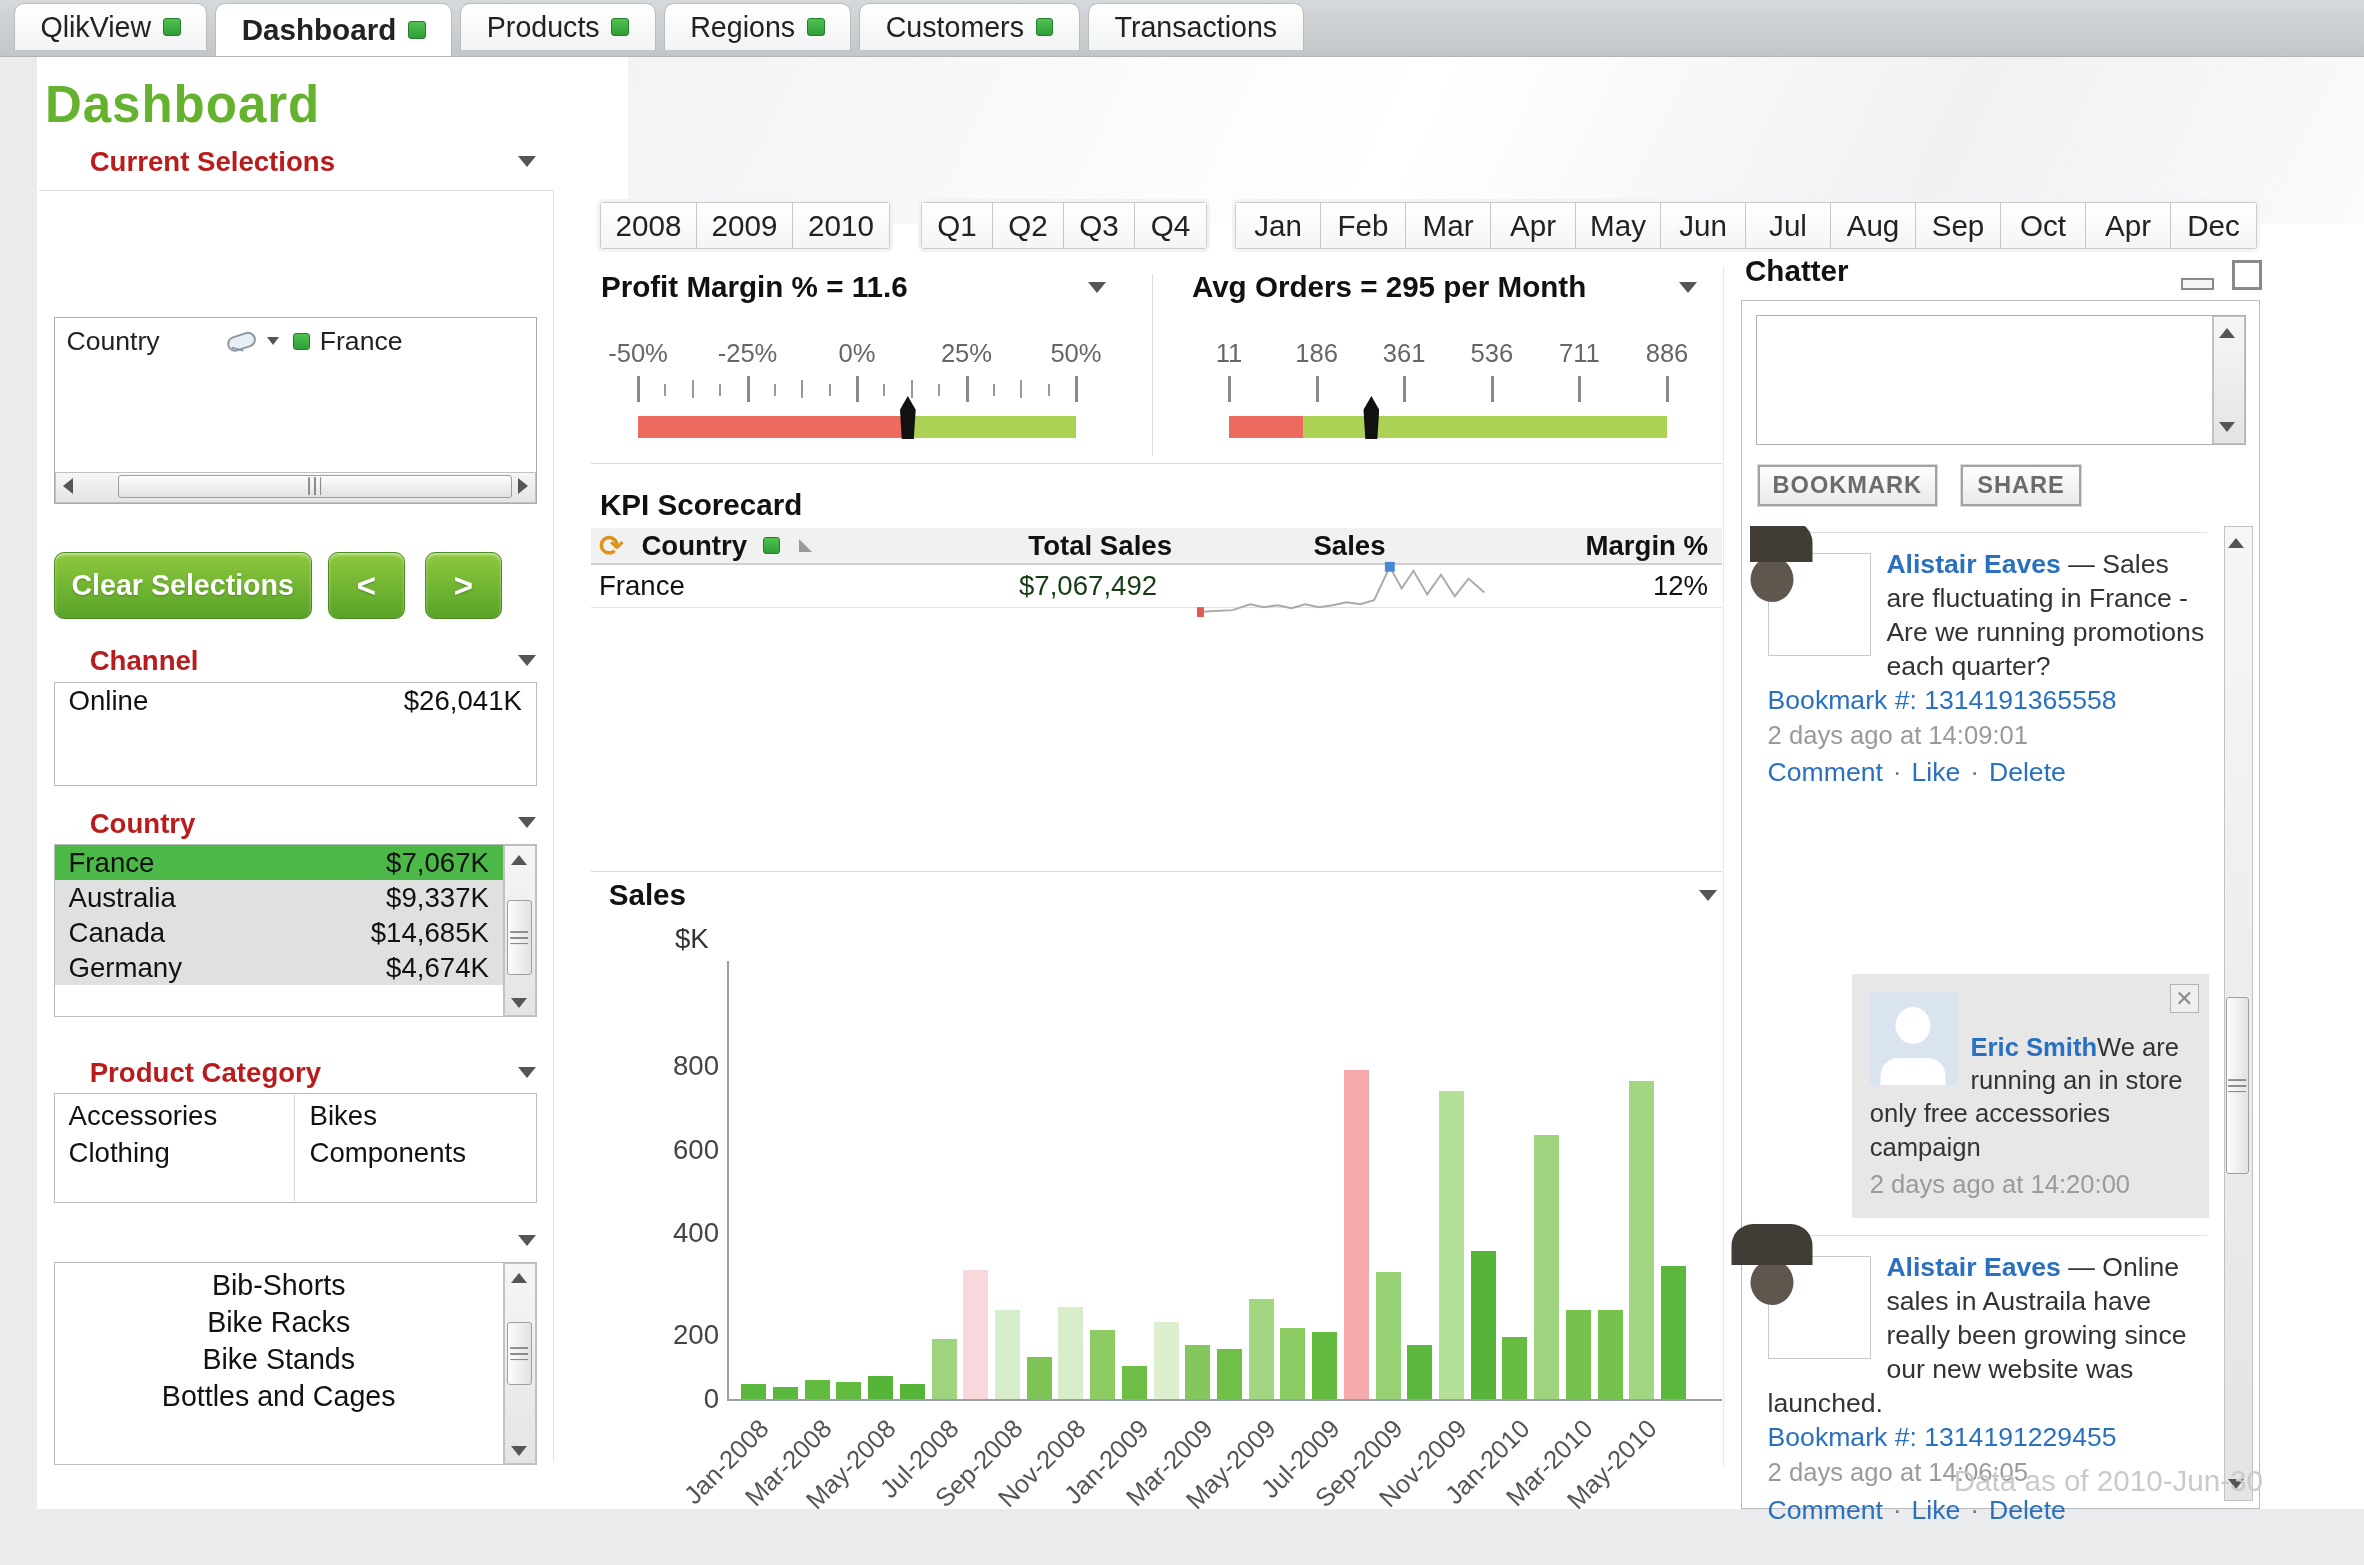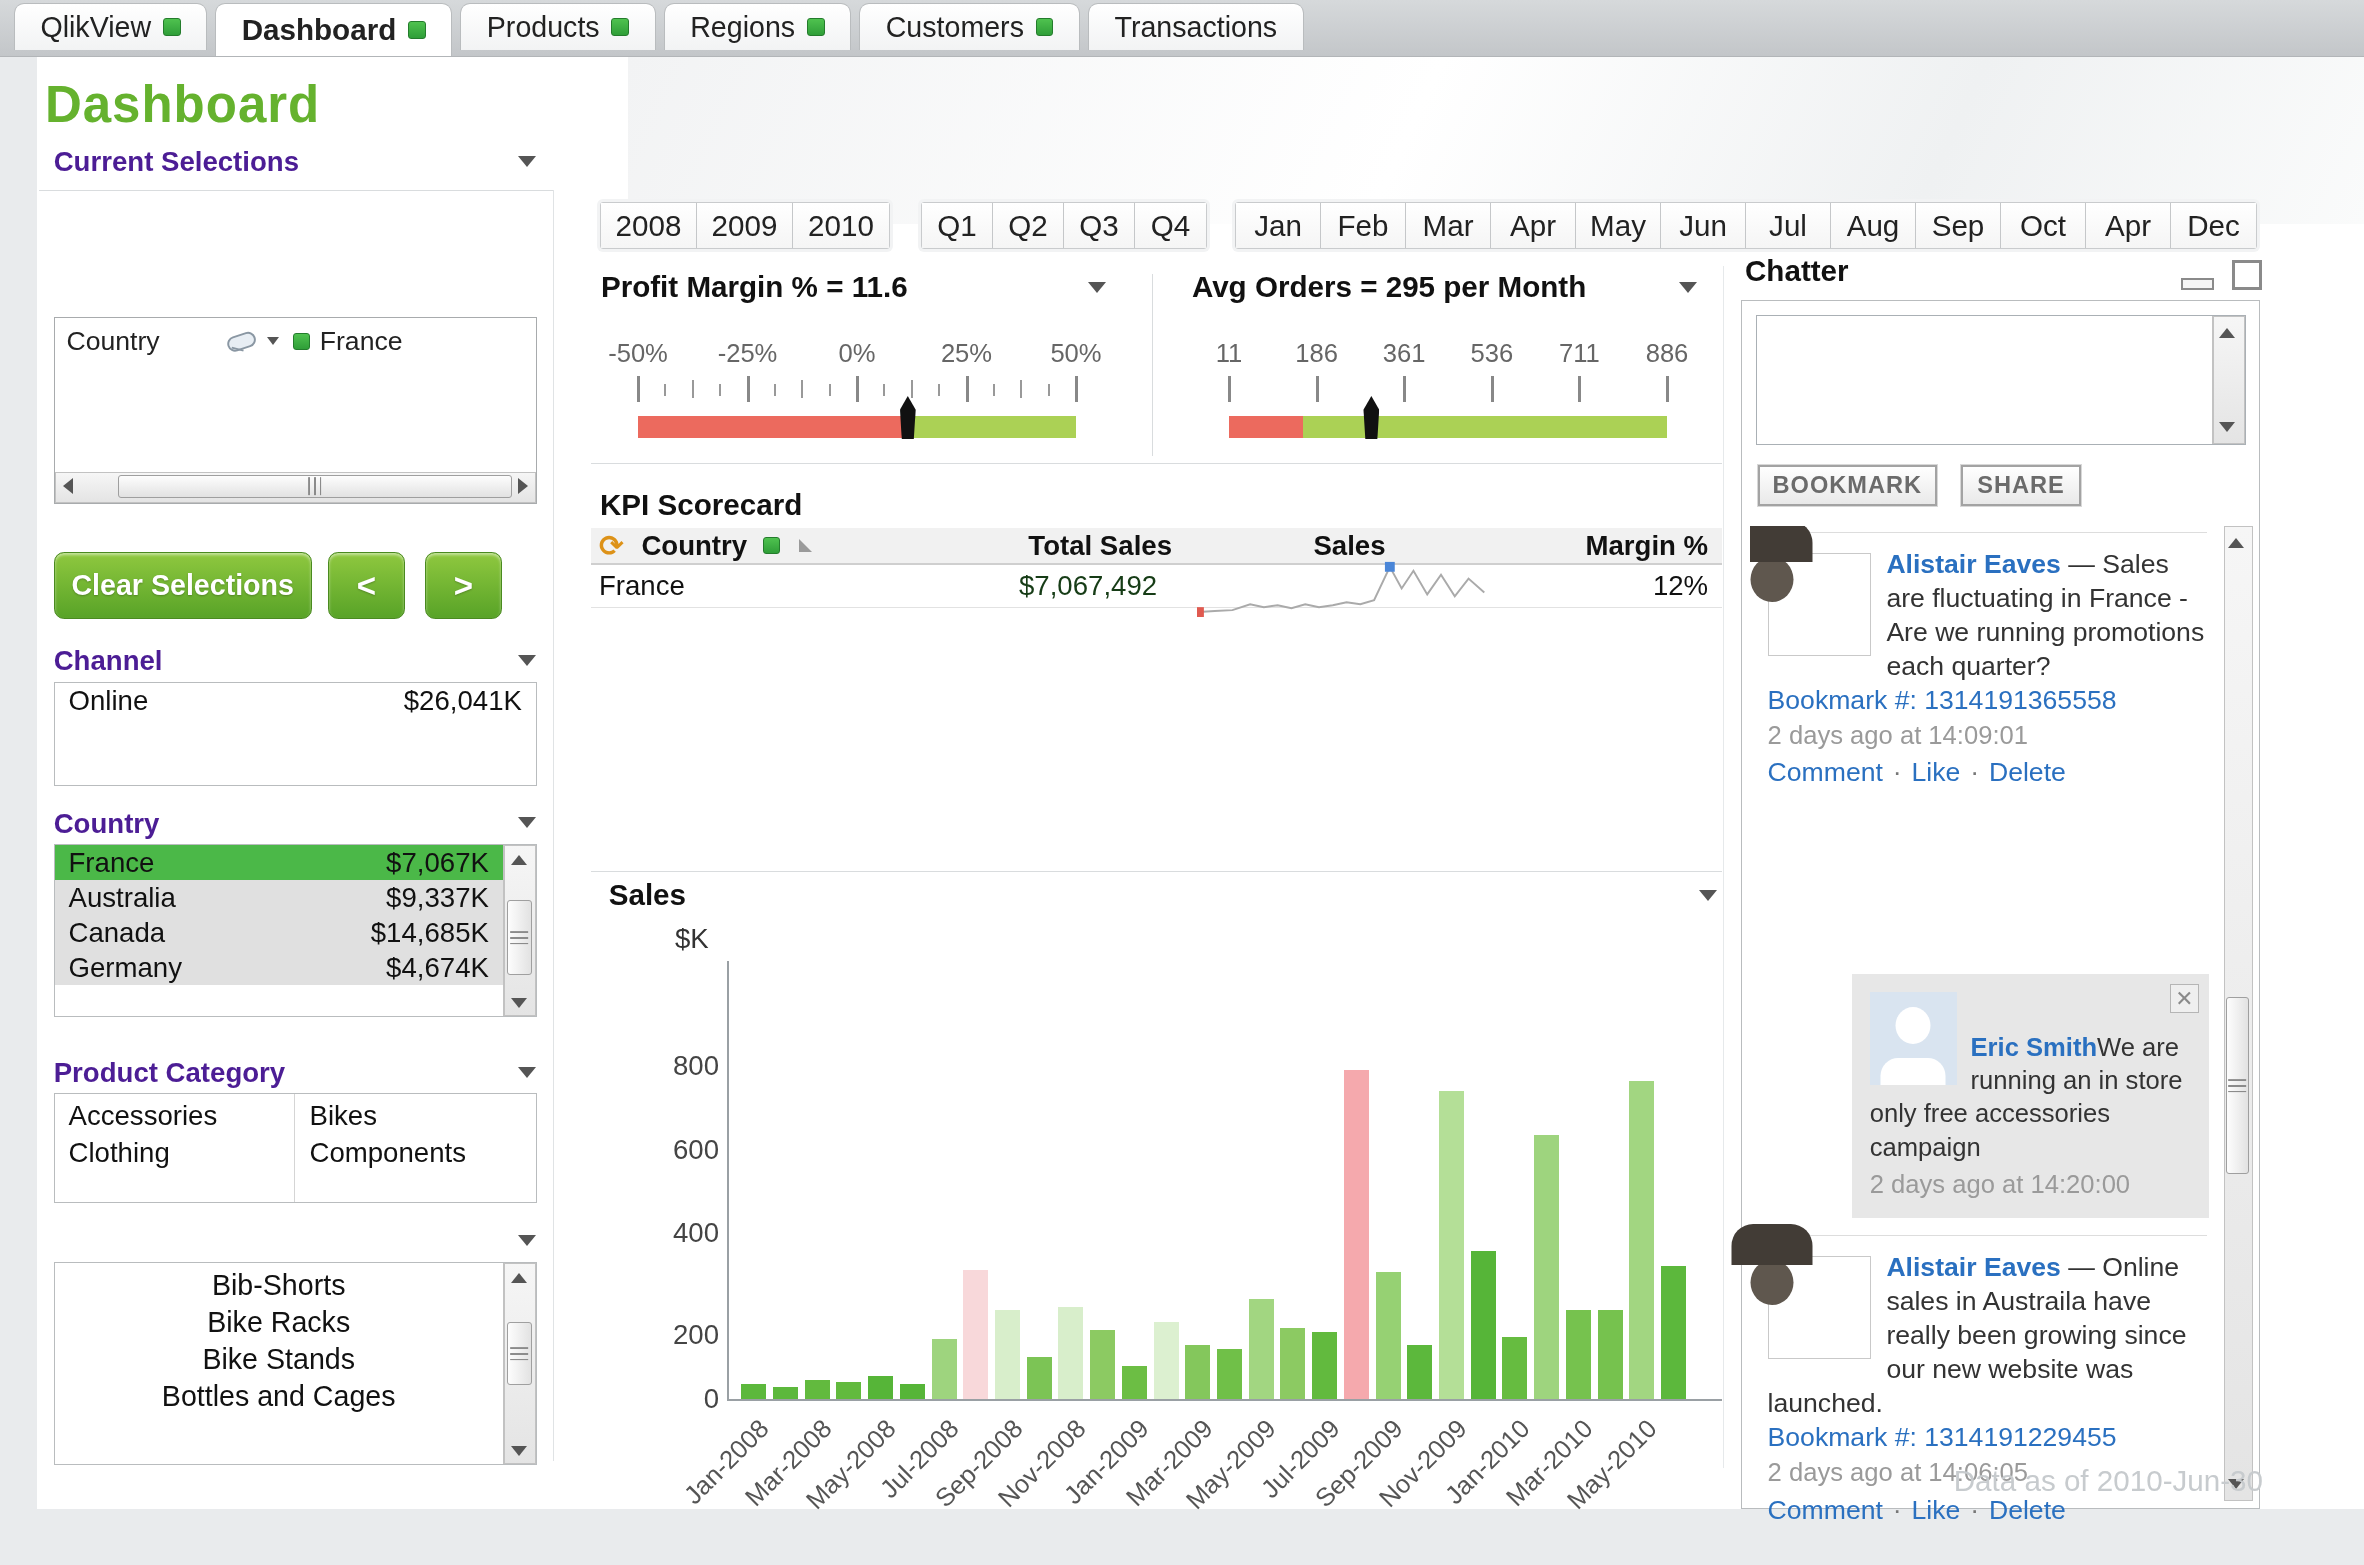--- a/index.html
+++ b/index.html
@@ -20,21 +20,21 @@
 
   
   #canvas { position:absolute; left:37px; top:57px; width:2327px; height:1452px; background:#ffffff; }
   .swoosh1 { position:absolute; left:591px; top:0; width:1736px; height:167px;
     background:linear-gradient(115deg, #f2f3f4 0%, #ffffff 45%, #eff1f2 75%, #fafbfb 100%); }
   #page-title { position:absolute; left:7.9px; top:17.7px; font-size:51px; font-weight:bold; color:#65b22e; letter-spacing:1px; }
   .hline { position:absolute; background:#d9dcde; height:1px; }
   .vline { position:absolute; background:#e0e3e5; width:1px; }
 
   
-  .box-title { position:absolute; font-size:27.6px; font-weight:bold; color:#4c1d95; }
+  .box-title { position:absolute; font-size:27.6px; font-weight:bold; color:#b91c1c;margin-left:36px; }
   .caret { position:absolute; width:0; height:0; border-left:9.9px solid transparent;
     border-right:9.9px solid transparent; border-top:11.8px solid #555; }
   .panel-box { position:absolute; background:#fff; border:1px solid #b9bcbe; }
   .sb-track { background:linear-gradient(#f6f6f6,#e4e4e4); border:1px solid #c2c2c2; }
   .sb-thumb { background:linear-gradient(90deg,#fdfdfd,#e2e2e2); border:1px solid #9f9f9f; border-radius:3px; }
   .sb-thumb.h { background:linear-gradient(#fdfdfd,#e2e2e2); }
   .arrow-up { width:0;height:0;border-left:8.9px solid transparent;border-right:8.9px solid transparent;border-bottom:10.8px solid #555; }
   .arrow-down { width:0;height:0;border-left:8.9px solid transparent;border-right:8.9px solid transparent;border-top:10.8px solid #555; }
   .arrow-left { width:0;height:0;border-top:8.9px solid transparent;border-bottom:8.9px solid transparent;border-right:10.8px solid #555; }
   .arrow-right { width:0;height:0;border-top:8.9px solid transparent;border-bottom:8.9px solid transparent;border-left:10.8px solid #555; }

